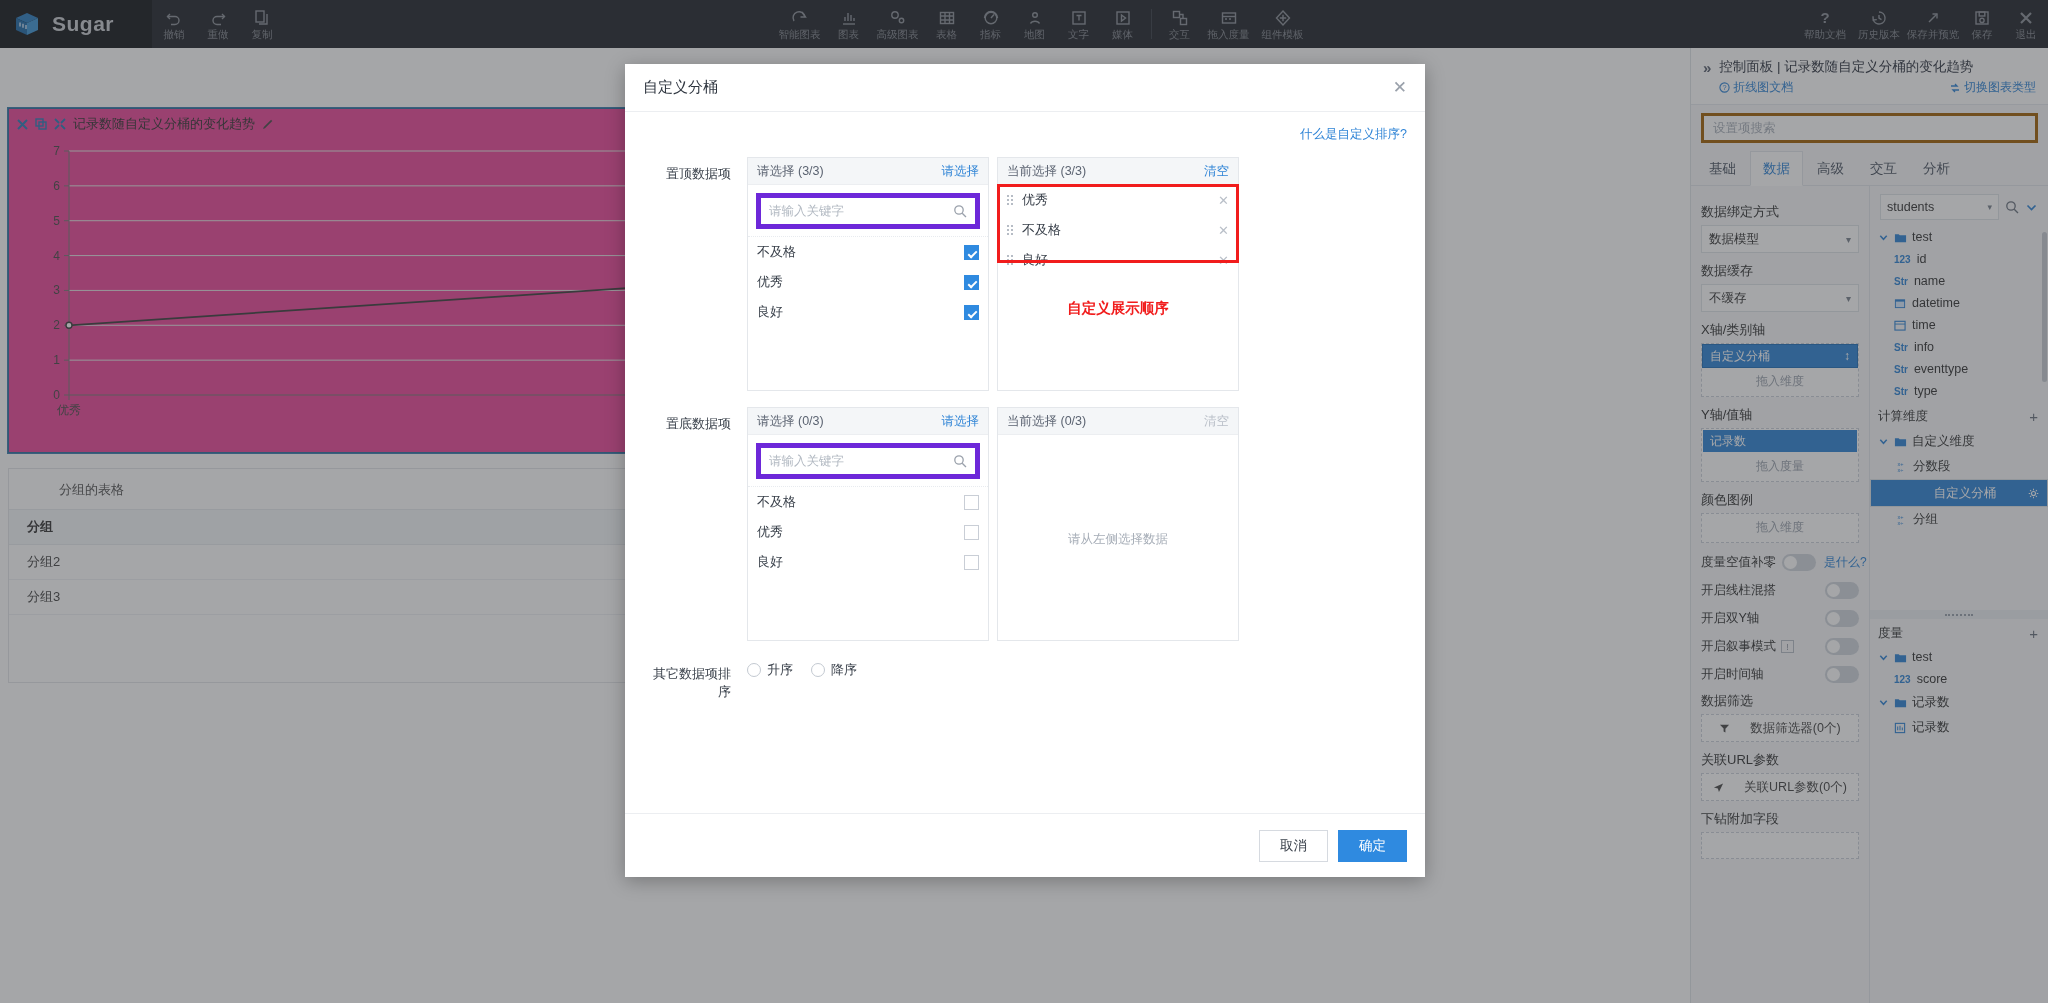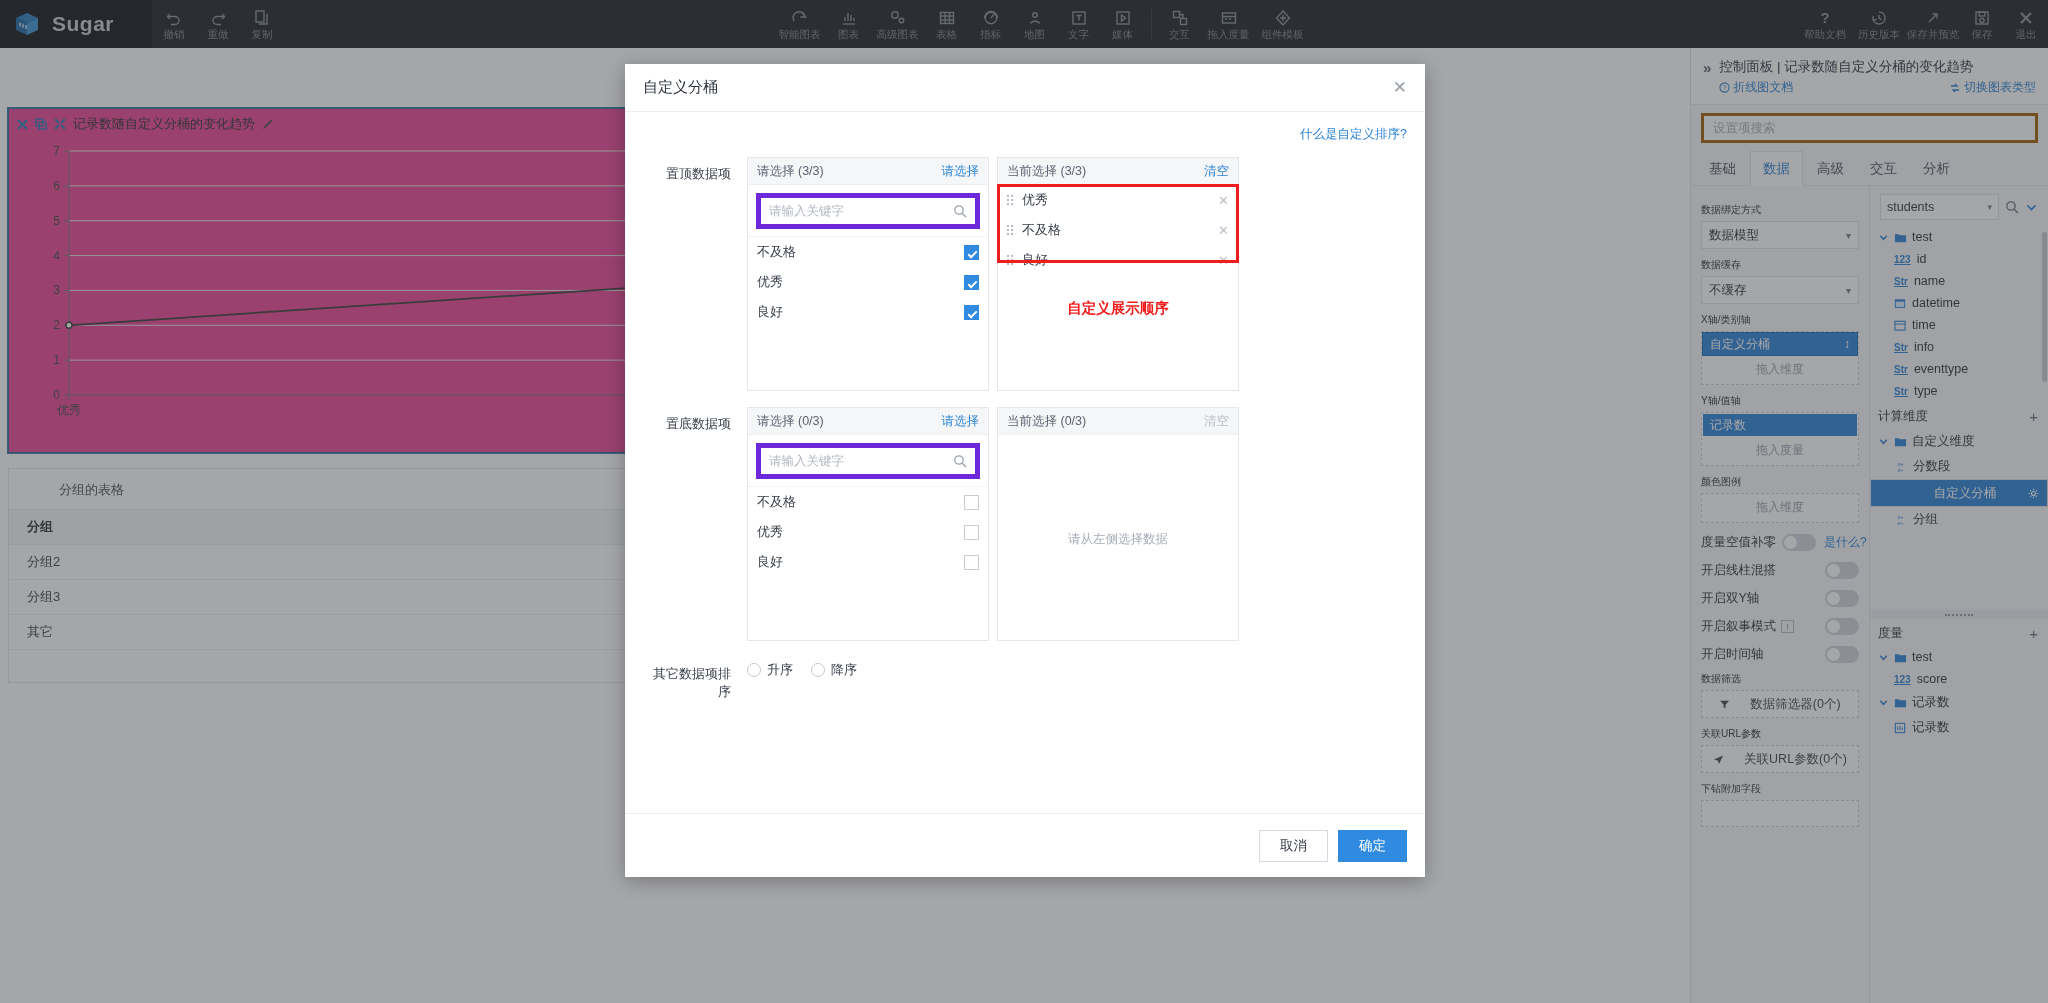--- a/index.html
+++ b/index.html
@@ -84,21 +84,21 @@
     width: 100%; height: 30px; border: 3px solid #a16207; background: #fff;
     padding: 0 9px; font-size: 12.5px; color: #333; font-family: inherit;
   }
   .rp-search input::placeholder { color: #a9b0ba; }
   .rp-tabs { display: flex; align-items: flex-end; border-bottom: 1px solid #e2e6ec; padding-left: 6px; gap: 2px; background: #f7f8fa; }
   .rp-tab { font-size: 13.5px; color: #4b5462; padding: 8px 12px 7px 12px; cursor: pointer; }
   .rp-tab.active { color: #2f84d6; background: #fff; border: 1px solid #e2e6ec; border-bottom: 1px solid #fff; margin-bottom: -1px; }
   .rp-cols { flex: 1; display: flex; min-height: 0; }
   .rp-left { width: 178px; padding: 8px 10px 0 10px; overflow: hidden; }
   .rp-right { flex: 1; border-left: 1px solid #e2e6ec; display: flex; flex-direction: column; min-width: 0; }
-  .fld-label { font-size: 10px; color: #333; margin: 9px 0 4px 0; }
+  .fld-label { font-size: 13px; color: #333; margin: 9px 0 4px 0; }
   .sel {
     height: 28px; border: 1px solid #dfe3e8; background: #fff; display: flex;
     align-items: center; justify-content: space-between; padding: 0 7px;
     font-size: 12.5px; color: #333; cursor: pointer;
   }
   .sel .cv { color: #7b838f; font-size: 10px; }
   .dropzone {
     border: 1px dashed #ccd2da; background: #fff; margin-top: 2px; padding: 0;
   }
   .chip {
@@ -123,21 +123,21 @@
 
   
   .ft-top { padding: 8px 10px 6px 10px; display: flex; align-items: center; gap: 6px; }
   .ft-sel { flex: 1; height: 26px; border: 1px solid #dfe3e8; background: #fff; display: flex;
     align-items: center; justify-content: space-between; padding: 0 6px; font-size: 12.5px; color: #333; cursor: pointer; }
   .ft-ico { color: #6b737f; cursor: pointer; }
   .ft-scroll { flex: 1; overflow: hidden; position: relative; }
   .ft-group { display: flex; align-items: center; gap: 5px; font-size: 12.5px; color: #333; padding: 4px 8px; cursor: pointer; }
   .ft-item { display: flex; align-items: center; gap: 6px; font-size: 12.5px; color: #333; padding: 4px 8px 4px 24px; cursor: pointer; }
   .ft-item.sel { background: #2f84d6; color: #fff; }
-  .ft-item .tag { font-size: 10px; color: #2f84d6; font-weight: bold; text-decoration: underline; }
+  .ft-item .tag { font-size: 10px; color: #2f84d6; font-weight: bold; }
   .ft-sectionhdr { display: flex; align-items: center; justify-content: space-between;
     font-size: 12.5px; color: #333; padding: 6px 10px 4px 8px; }
   .ft-plus { color: #6b737f; font-size: 15px; cursor: pointer; line-height: 12px; }
   .ft-grip { height: 9px; background: #eceff3; display: flex; align-items: center; justify-content: center; cursor: row-resize; }
   .ft-grip i { width: 28px; height: 0; border-top: 2px dotted #98a0ab; }
   .ft-vscroll { position: absolute; right: 1px; top: 6px; width: 5px; height: 150px; background: #c8cdd4; border-radius: 3px; }
 
   
   .modal {
     position: absolute; left: 625px; top: 64px; width: 800px; height: 813px;
@@ -275,23 +275,20 @@
               <th>分组</th>
             </tr>
           </thead>
         <tbody id="tblBody">
             <tr>
               <td>分组2</td>
             </tr>
             <tr>
               <td>分组3</td>
             </tr>
-            <tr>
-              <td>其它</td>
-            </tr>
           </tbody>
       </table>
     </div>
   </div>
 
   <div class="rpanel">
     <div class="rp-head">
       <span class="rp-collapse">»</span>
       <div class="rp-titlewrap">
         <div class="rp-title">控制面板 | 记录数随自定义分桶的变化趋势</div>

